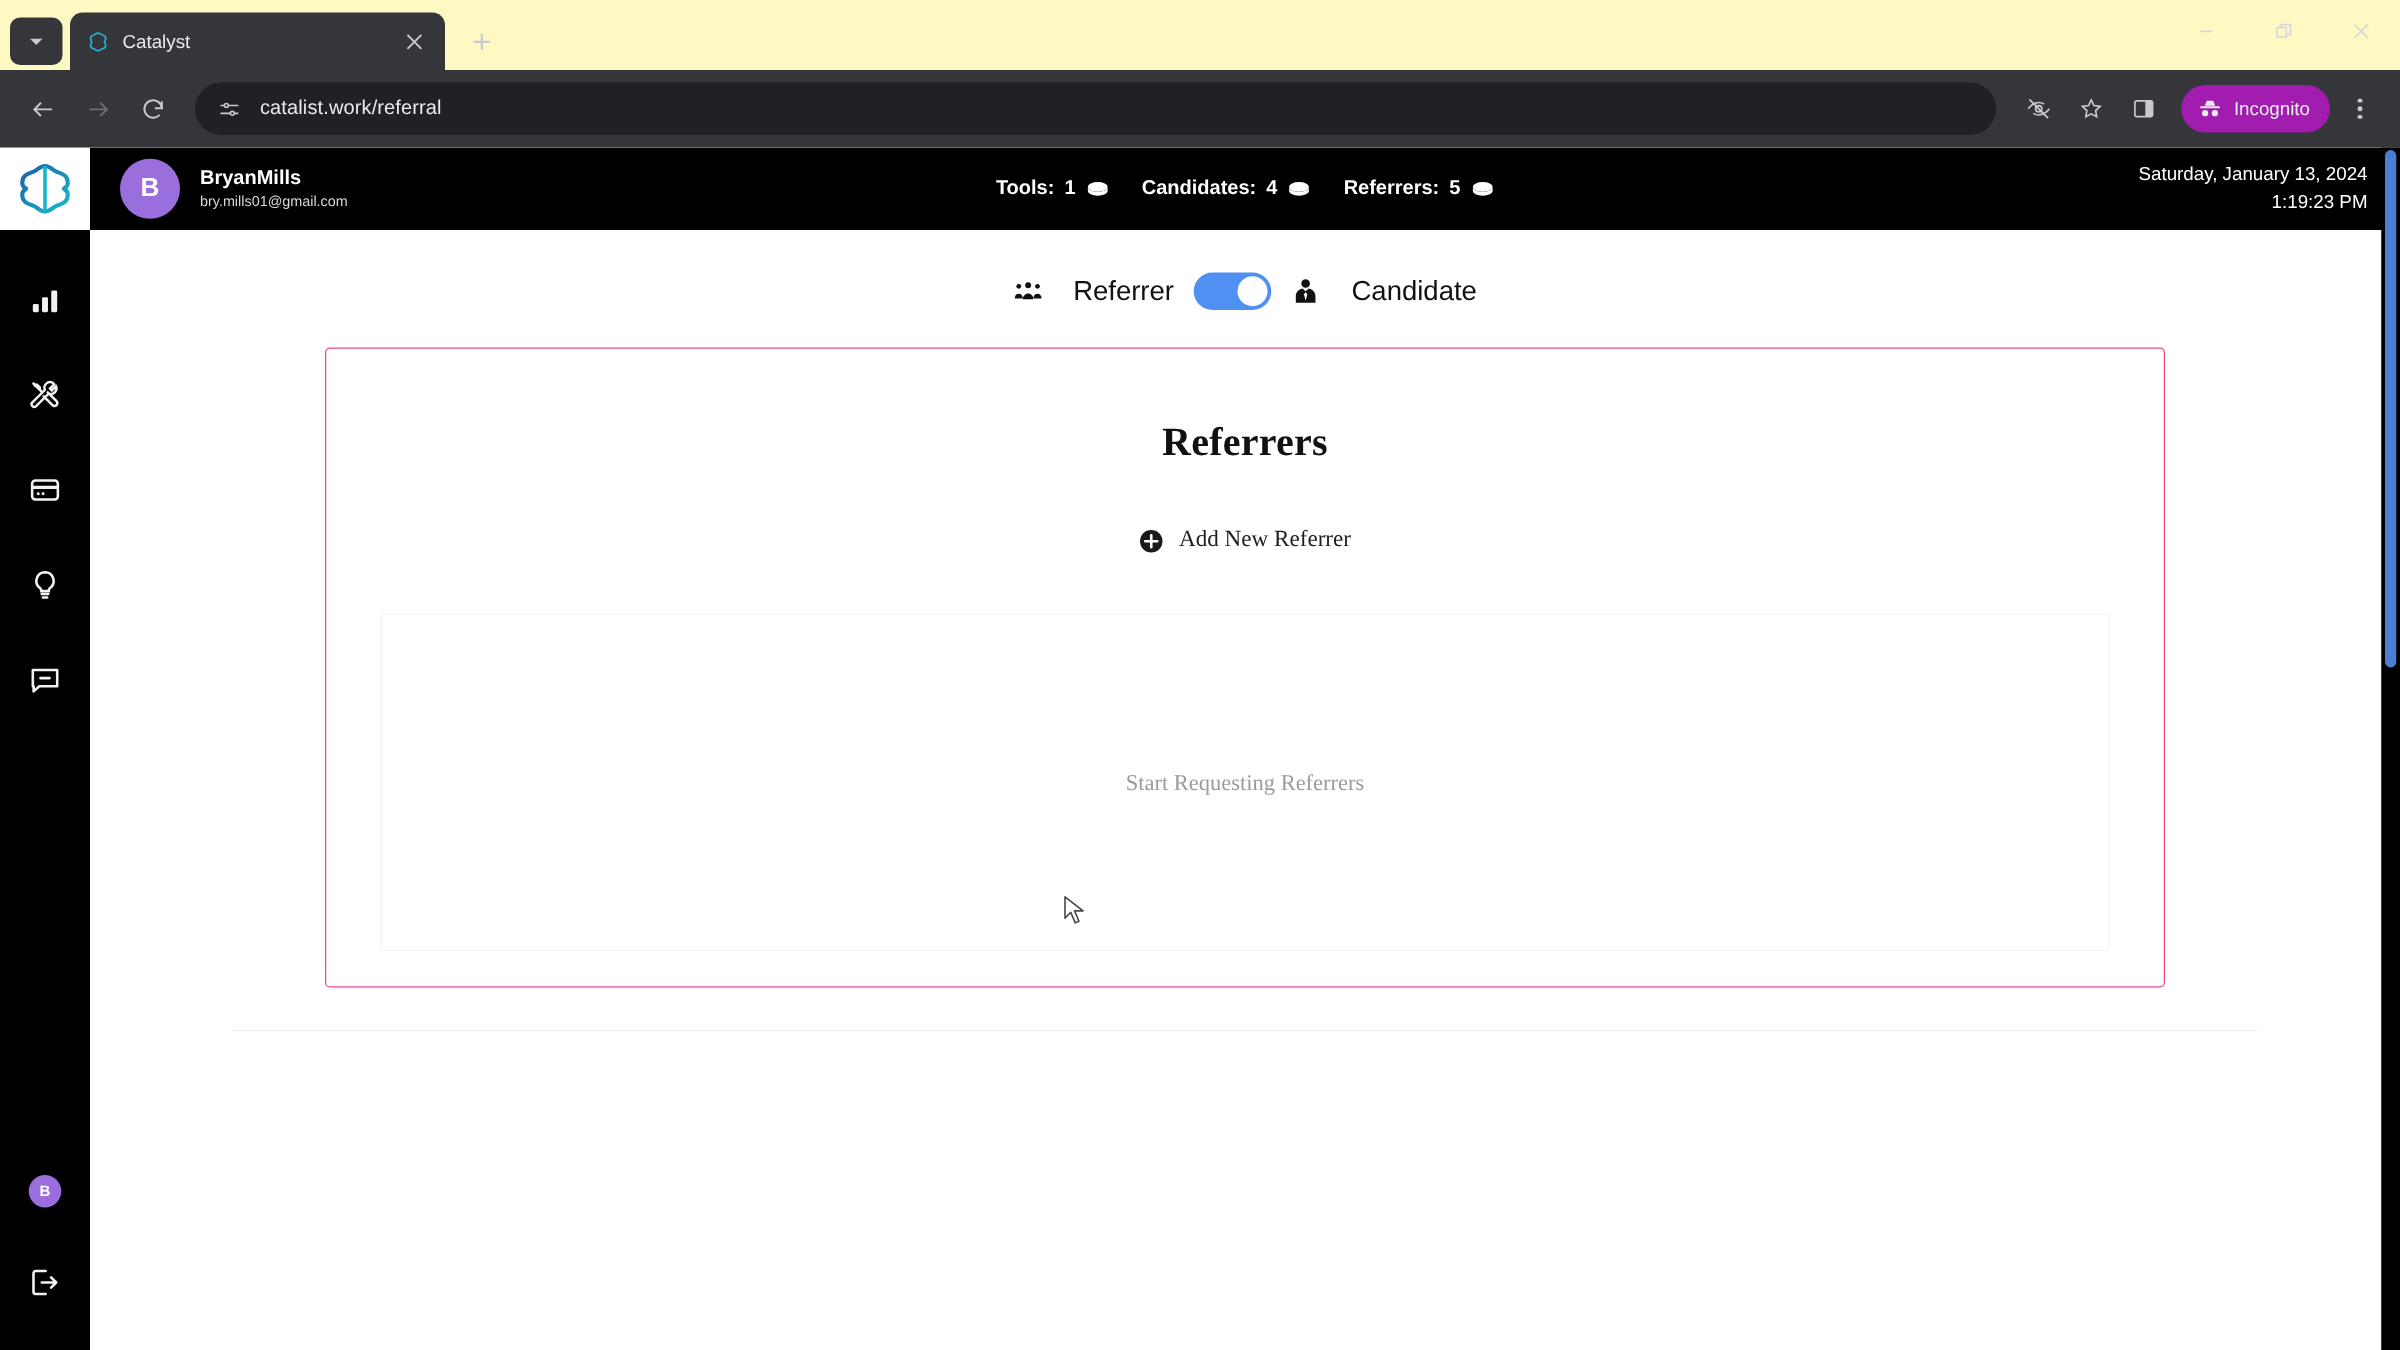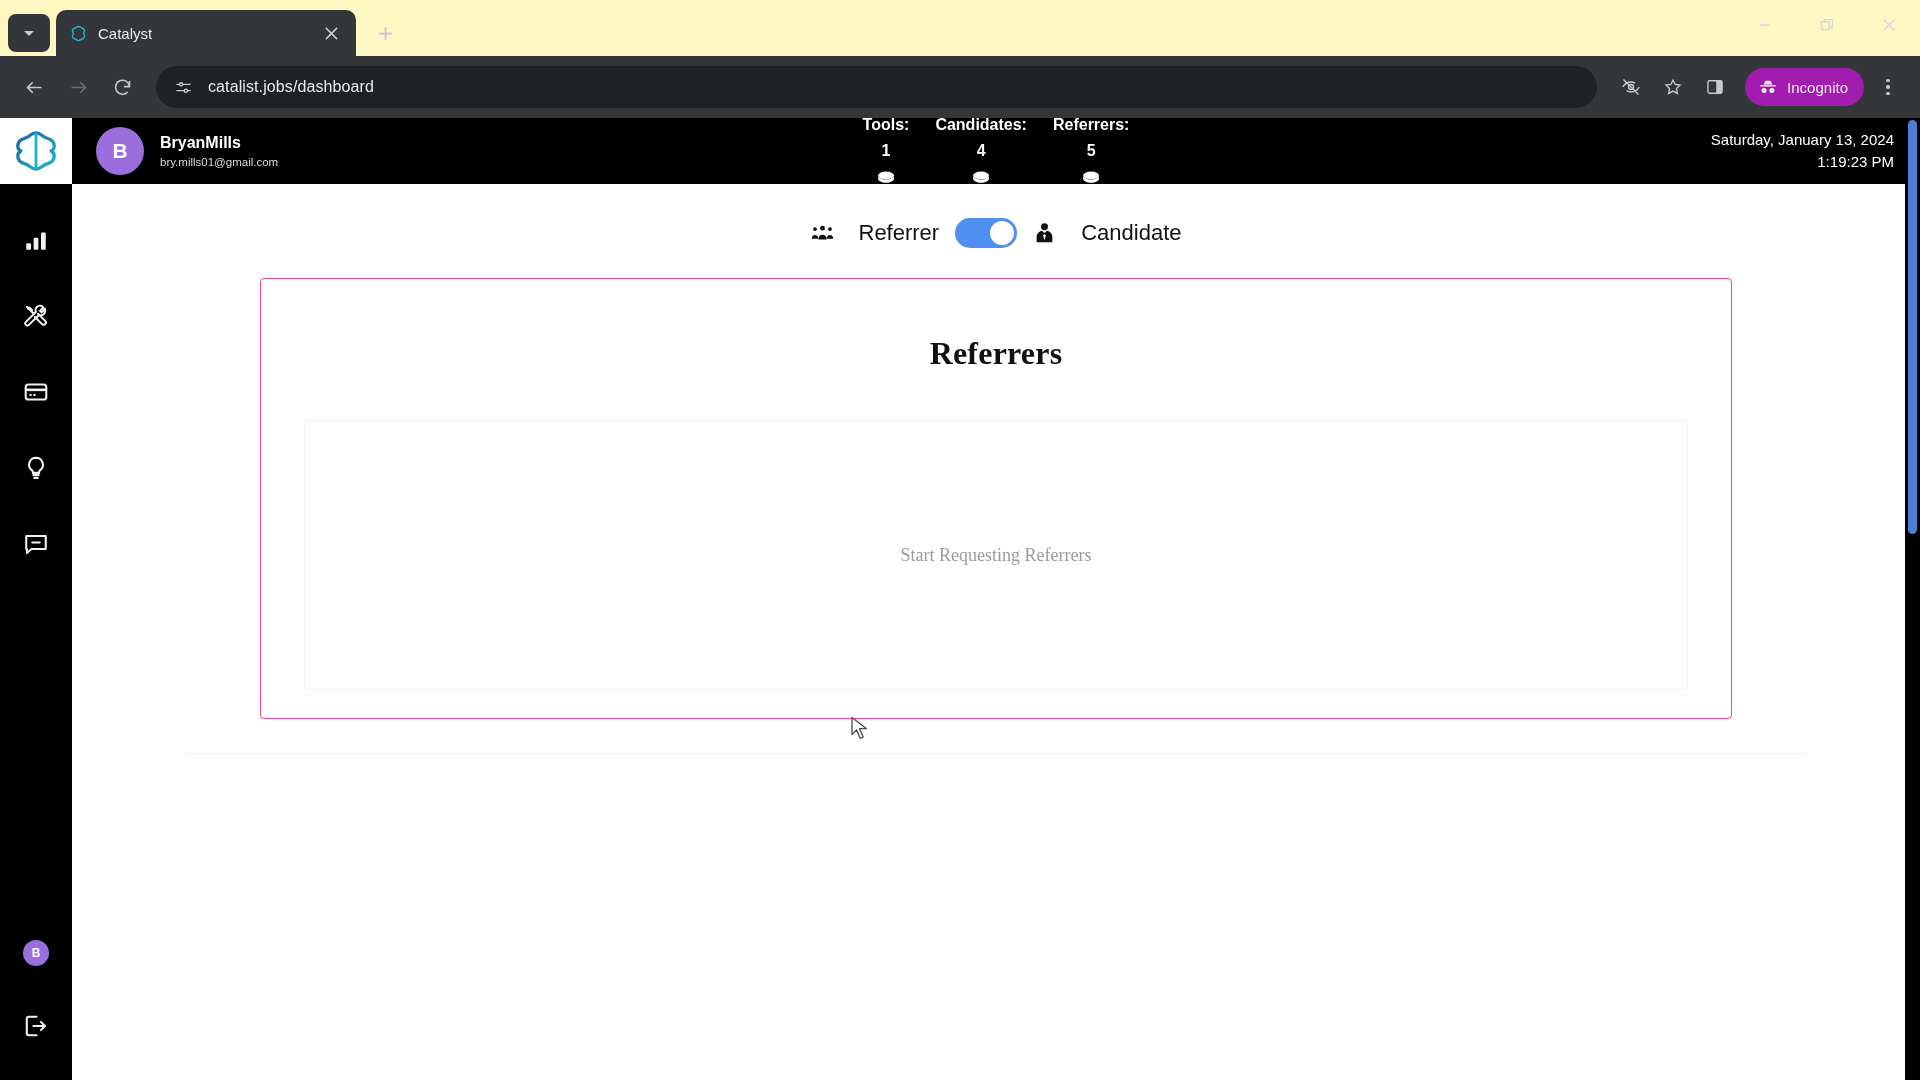--- a/index.html
+++ b/index.html
@@ -110,21 +110,21 @@
     width:48px; height:48px; border-radius:50%; background:#9b6ede; color:#fff;
     font-size:21px; font-weight:600; display:flex; align-items:center; justify-content:center; flex:0 0 auto;
   }
   .uname { font-size:16px; font-weight:700; line-height:1.25; }
   .umail { font-size:11.5px; color:#d8d8d8; line-height:1.25; margin-top:2px; }
 
   .stats {
     position:absolute; left:50%; transform:translateX(-50%);
     display:flex; align-items:center; gap:26px; font-size:16px; font-weight:600;
   }
-  .stat { display:flex; align-items:center; gap:8px; white-space:nowrap;flex-direction:column; }
+  .stat { display:flex; align-items:center; gap:8px; white-space:nowrap; }
   .coin { width:19px; height:19px; flex:0 0 auto; }
 
   .clock { margin-left:auto; text-align:right; font-size:15px; line-height:1.45; }
 
   
   .pagebody {
     flex:1 1 auto; background:#fff; overflow:hidden;
     display:flex; flex-direction:column; align-items:center; position:relative;
   }
 
@@ -249,21 +249,21 @@
     </div>
 
     <div class="omnibox">
       <span class="omni-icon">
         <svg viewBox="0 0 24 24">
             <path d="M3 8h4M11 8h10M3 16h10M17 16h4"></path>
             <circle cx="9" cy="8" r="2"></circle>
             <circle cx="15" cy="16" r="2"></circle>
           </svg>
       </span>
-      <span class="omni-url" title="Search Google or type a URL">catalist.jobs/dashboard</span>
+      <span class="omni-url" title="Search Google or type a URL">catalist.work/referral</span>
     </div>
 
     <div class="tb-right">
       <div class="tbtn">
         <svg viewBox="0 0 24 24">
           <path d="M2 12s3.7-6 10-6c2 0 3.7.6 5.1 1.5M22 12s-3.7 6-10 6c-2.1 0-3.9-.7-5.3-1.6"></path>
           <circle cx="12" cy="12" r="3"></circle>
             <path d="M3 3l18 18"></path>
         </svg>
       </div>
@@ -429,20 +429,29 @@
               <path d="M9.4 9.2l2.6 2.2 2.6-2.2c3.3.6 5.6 3.2 5.6 6.4V21H3.8v-5.4c0-3.2 2.3-5.8 5.6-6.4z"></path>
               <path d="M12 12.2l1.4 2-1.4 5-1.4-5z" fill="#fff"></path>
             </svg>
             <span>Candidate</span>
           </div>
         </div>
 
         <div class="card">
           <div class="card-title">Referrers</div>
 
+          <div class="add-row">
+            <div class="add-btn">
+              <svg viewBox="0 0 20 20">
+                <circle cx="10" cy="10" r="9"></circle>
+                  <path d="M10 5.2v9.6M5.2 10h9.6" stroke="#fff" stroke-width="2.1" stroke-linecap="round"></path>
+              </svg>
+              <span>Add New Referrer</span>
+            </div>
+          </div>
 
           <div class="empty-panel">
             <div class="empty-text">Start Requesting Referrers</div>
           </div>
         </div>
 
         <div class="footer-rule"></div>
 
         <div class="cursor">
           <svg viewBox="0 0 20 28">

